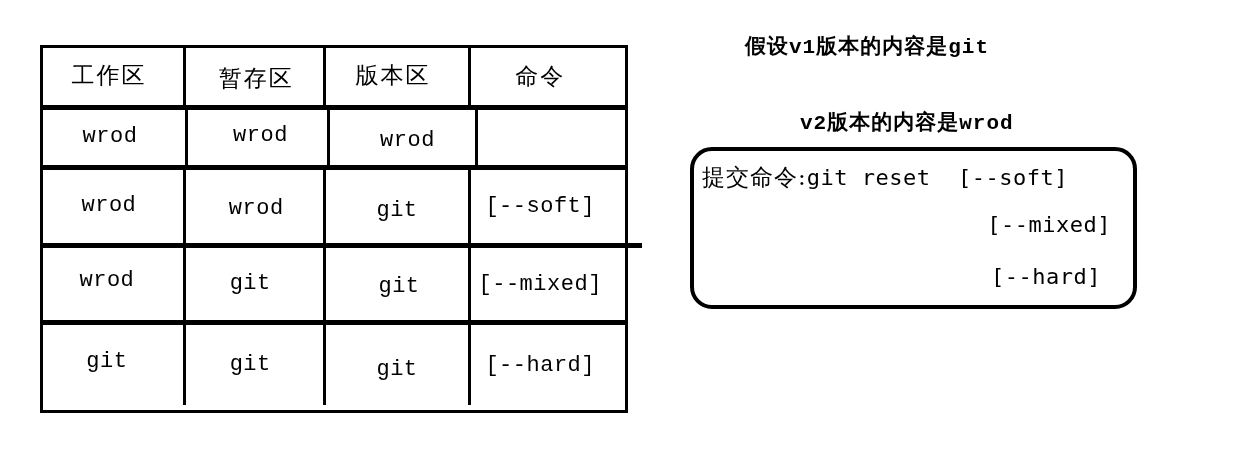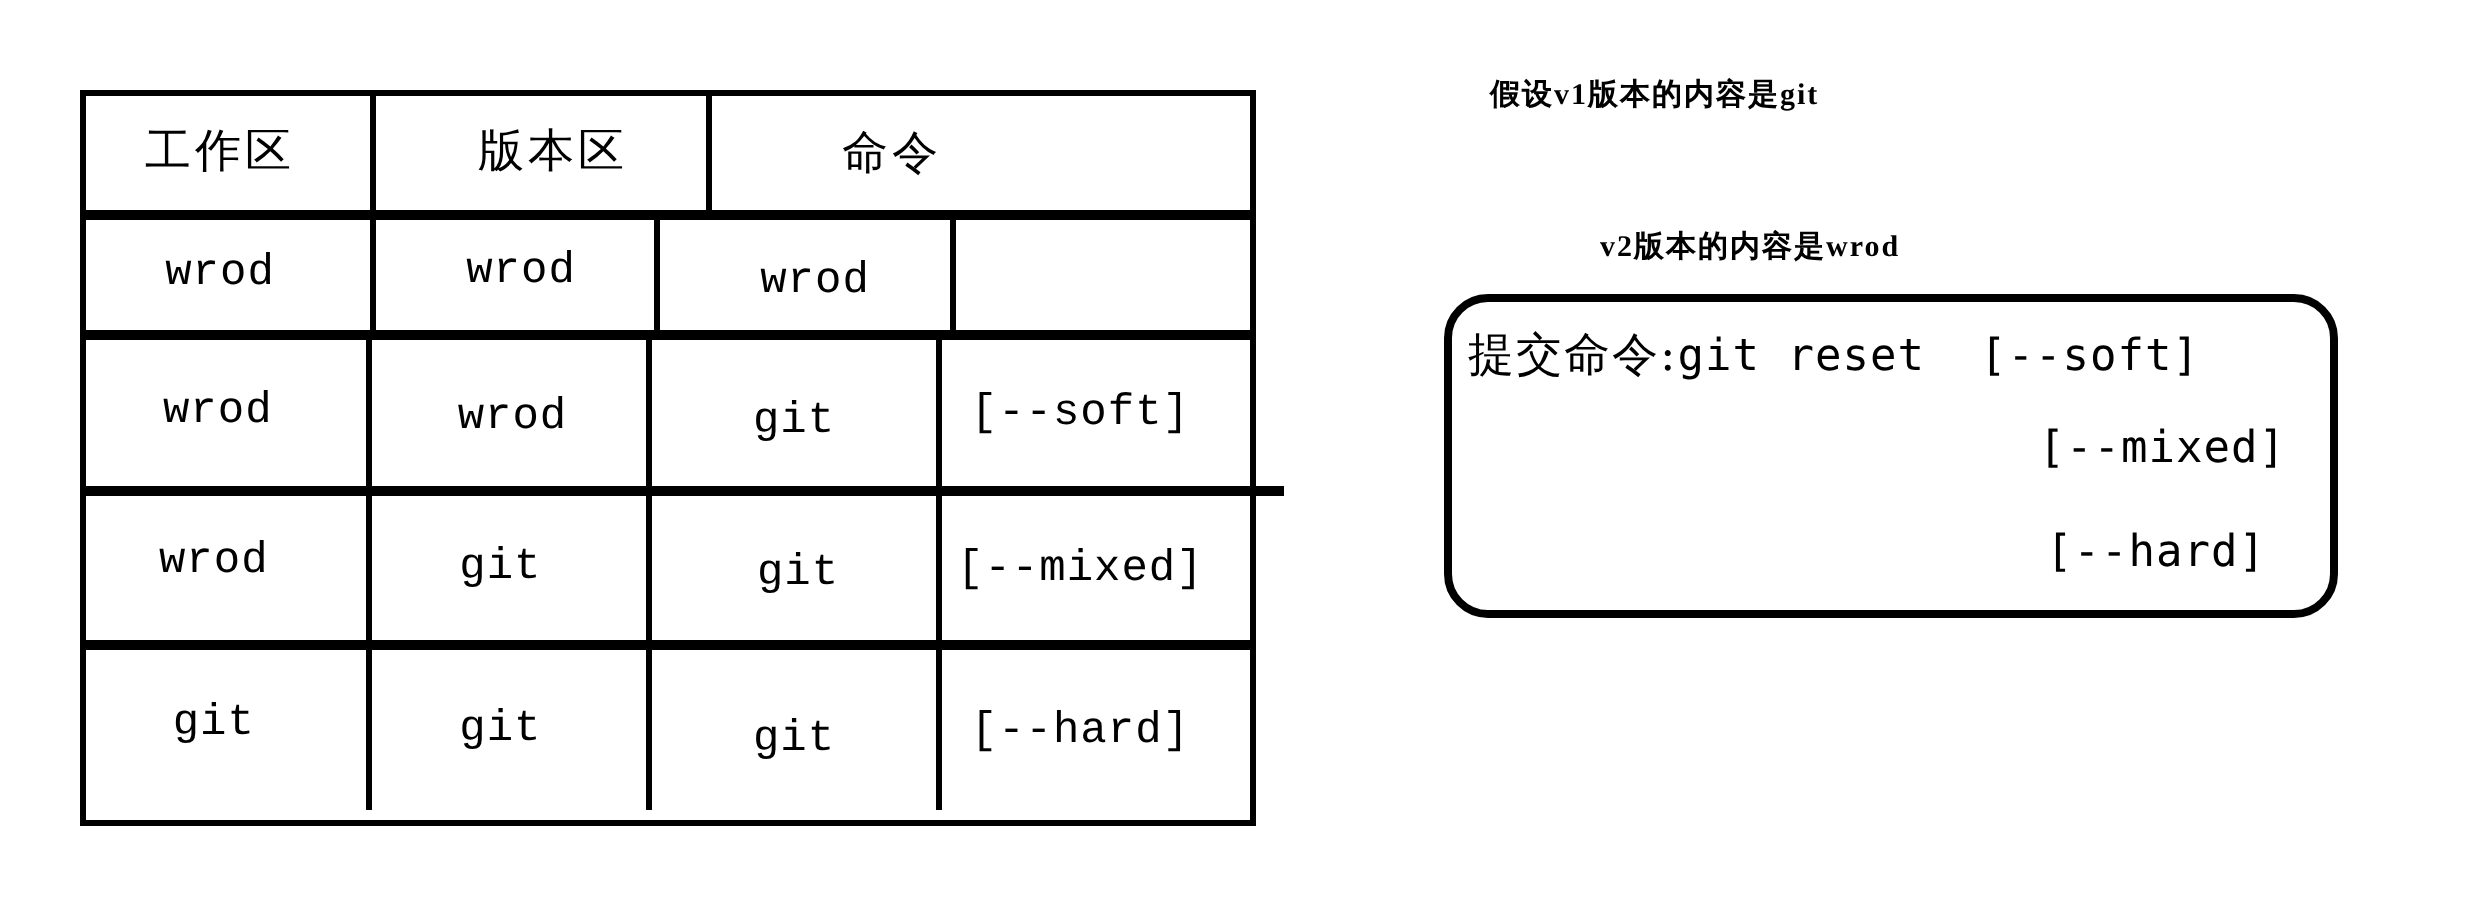--- a/index.html
+++ b/index.html
@@ -25,21 +25,21 @@
     height: 368px;
     border: 3px solid #000;
     box-sizing: border-box;
     background: #fff;
   }
   .t-row {
     display: flex;
     box-sizing: border-box;
     width: 100%;
   }
-  .t-row.header { height: 62px; border-bottom: 5px solid #000; gap: 20px; }
+  .t-row.header { height: 62px; border-bottom: 5px solid #000; }
   .t-row.r1 { height: 60px; border-bottom: 5px solid #000; }
   .t-row.r2 { height: 78px; border-bottom: 5px solid #000; }
   .t-row.r3 { height: 77px; border-bottom: 5px solid #000; }
   .t-row.r4 { height: 80px; }
 
   .t-cell {
     box-sizing: border-box;
     display: flex;
     align-items: center;
     justify-content: center;
@@ -75,42 +75,41 @@
     height: 5px;
     background: #000;
   }
 
   
   .note {
     position: absolute;
     left: 690px;
     top: 30px;
     width: 450px;
-    font-family: Liberation Serif, serif;
+    font-family: Liberation Mono, monospace;
     font-weight: bold;
-    font-size: 15px;
+    font-size: 21px;
     line-height: 36px;
     letter-spacing: 1px;
     white-space: nowrap;
   }
   .note-line-1 { padding-left: 55px; }
   .note-line-2 { padding-left: 110px; margin-top: 40px; }
 
   
   .cmdbox {
     position: absolute;
     left: 690px;
     top: 147px;
     width: 447px;
     height: 162px;
     border: 4px solid #000;
     border-radius: 22px;
     box-sizing: border-box;
     background: #fff;
-    margin-left: 32px;
   }
   .cmd-line {
     position: absolute;
     white-space: nowrap;
     font-size: 22px;
     letter-spacing: 0.5px;
   }
   .cmd-line-1 { left: 8px;  top: 11px; }
   .cmd-line-2 { right: 22px; top: 61px; }
   .cmd-line-3 { right: 32px; top: 113px; }
@@ -119,20 +118,23 @@
 </style>
 </head>
 <body>
 
 <div class="table-wrap">
 
   <div class="t-row header">
     <div class="t-cell c0 j-a">
       <span class="cjk">工作区</span>
     </div>
+    <div class="t-cell c1 j-b">
+      <span class="cjk">暂存区</span>
+    </div>
     <div class="t-cell c2 j-a">
       <span class="cjk">版本区</span>
     </div>
     <div class="t-cell c3 j-g">
       <span class="cjk">命令</span>
     </div>
   </div>
 
   <div class="t-row r1">
     <div class="t-cell c0 j-a">

